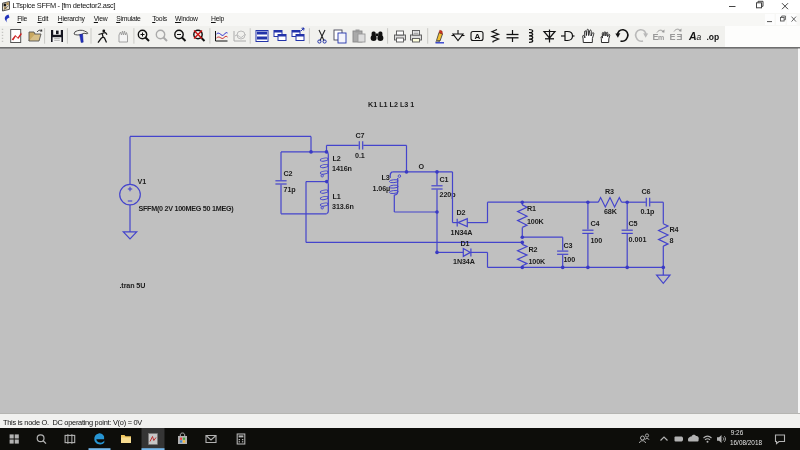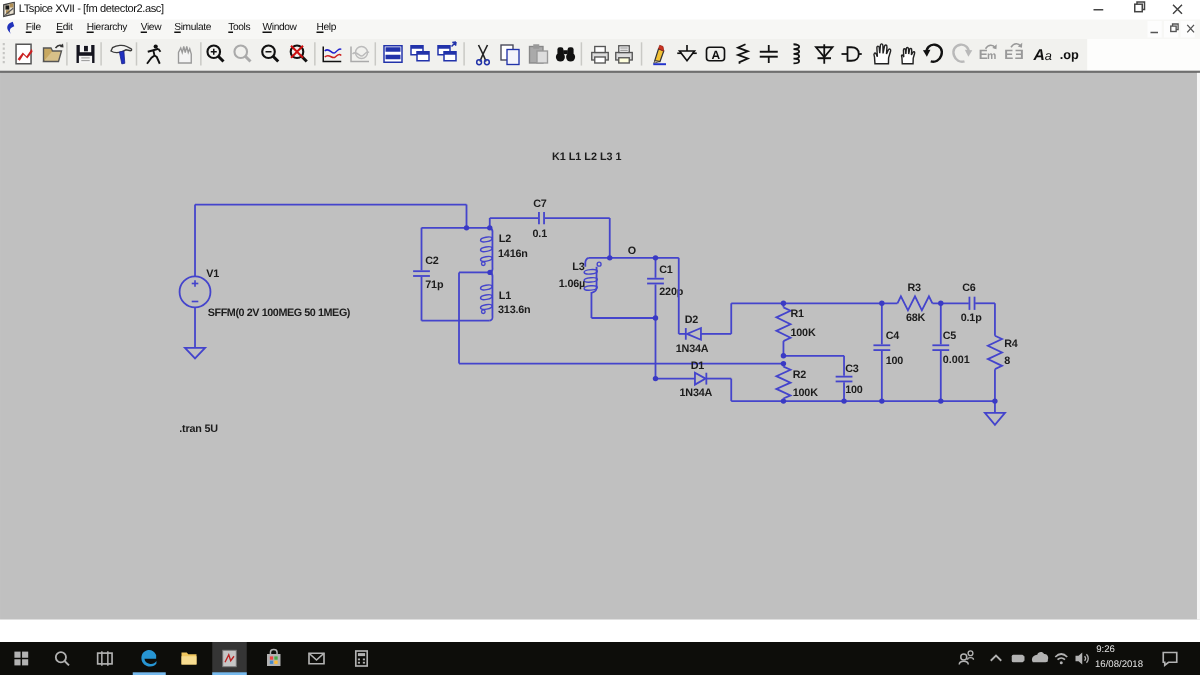--- a/index.html
+++ b/index.html
@@ -17,21 +17,21 @@
 </style></head><body>
 <div id="root">
 <div class="abs" id="titlebar">
   <svg class="abs" style="left:2px;top:0.5px" width="10" height="11" viewBox="0 0 10 11">
         <path d="M0.5,10 L0.5,2.2 L7.5,0.5 L7.5,8.3 Z" fill="#e8e0d0" stroke="#444" stroke-width="0.9"></path>
         <rect x="1.6" y="2.6" width="2.6" height="2.8" fill="#181818"></rect>
         <rect x="4.4" y="1.4" width="2.4" height="2.6" fill="#b08f55"></rect>
         <rect x="2" y="5.8" width="2.4" height="2.4" fill="#b08f55"></rect>
         <path d="M1.5,9 L6.8,4.5" stroke="#555" stroke-width="0.7"></path>
       </svg>
-  <span class="abs" id="titletxt">LTspice XVII - [fm detector2.asc]</span>
+  <span class="abs" id="titletxt">LTspice SFFM - [fm detector2.asc]</span>
   <svg class="abs" style="left:720px;top:0" width="80" height="13" viewBox="0 0 80 13">
     <line x1="9" y1="6.5" x2="15.5" y2="6.5" stroke="#444" stroke-width="1"></line>
     <rect x="36.5" y="2.8" width="5" height="5" fill="none" stroke="#444" stroke-width="1"></rect>
     <path d="M38,2.8 L38,1.3 L43,1.3 L43,6.3 L41.5,6.3" fill="none" stroke="#444" stroke-width="1"></path>
     <path d="M62,3.2 L68,9.2 M68,3.2 L62,9.2" stroke="#444" stroke-width="1" fill="none"></path>
   </svg>
 </div>
 <div class="abs" id="menubar">
   <svg class="abs" style="left:3px;top:1.2px" width="9" height="10" viewBox="0 0 9 10">
         <path d="M5.5,0.5 C2,1.5 1,4 2.5,6.5 L5,9.5 C2.5,6.5 3.5,4.5 6.5,3.5 Z" fill="#2233bb"></path>
@@ -392,20 +392,23 @@
 <circle cx="587.9" cy="201.8" r="1.8" fill="#3a3ac4"></circle>
 <circle cx="627.2" cy="201.8" r="1.8" fill="#3a3ac4"></circle>
 <circle cx="522.3" cy="236.8" r="1.8" fill="#3a3ac4"></circle>
 <circle cx="522.3" cy="242" r="1.8" fill="#3a3ac4"></circle>
 <circle cx="522.3" cy="267" r="1.8" fill="#3a3ac4"></circle>
 <circle cx="562.7" cy="267" r="1.8" fill="#3a3ac4"></circle>
 <circle cx="587.9" cy="267" r="1.8" fill="#3a3ac4"></circle>
 <circle cx="627.2" cy="267" r="1.8" fill="#3a3ac4"></circle>
 <circle cx="663.3" cy="267" r="1.8" fill="#3a3ac4"></circle>
 </svg>
+<div class="abs" id="statusbar">
+      <span class="abs" id="statustxt">This is node O.&nbsp; DC operating point: V(o) = 0V</span>
+    </div>
 <div class="abs" id="taskbar"></div>
 <svg class="abs" style="left:0;top:428px" width="800" height="22" viewBox="0 428 800 22">
   <g transform="translate(14.2,439)">
         <rect x="-4.6" y="-4.6" width="4.1" height="4.1" fill="#b2b2b2"></rect>
         <rect x="0.5" y="-4.6" width="4.1" height="4.1" fill="#b2b2b2"></rect>
         <rect x="-4.6" y="0.5" width="4.1" height="4.1" fill="#b2b2b2"></rect>
         <rect x="0.5" y="0.5" width="4.1" height="4.1" fill="#b2b2b2"></rect>
       </g>
 <g transform="translate(41.4,439)">
         <circle cx="-0.8" cy="-0.8" r="3.4" fill="none" stroke="#b2b2b2" stroke-width="1.2"></circle>

